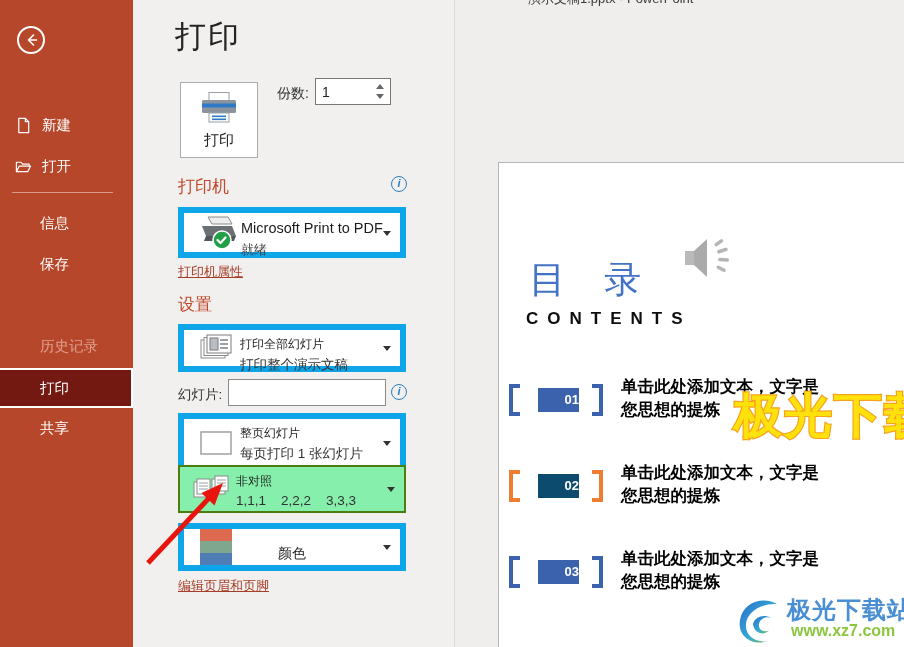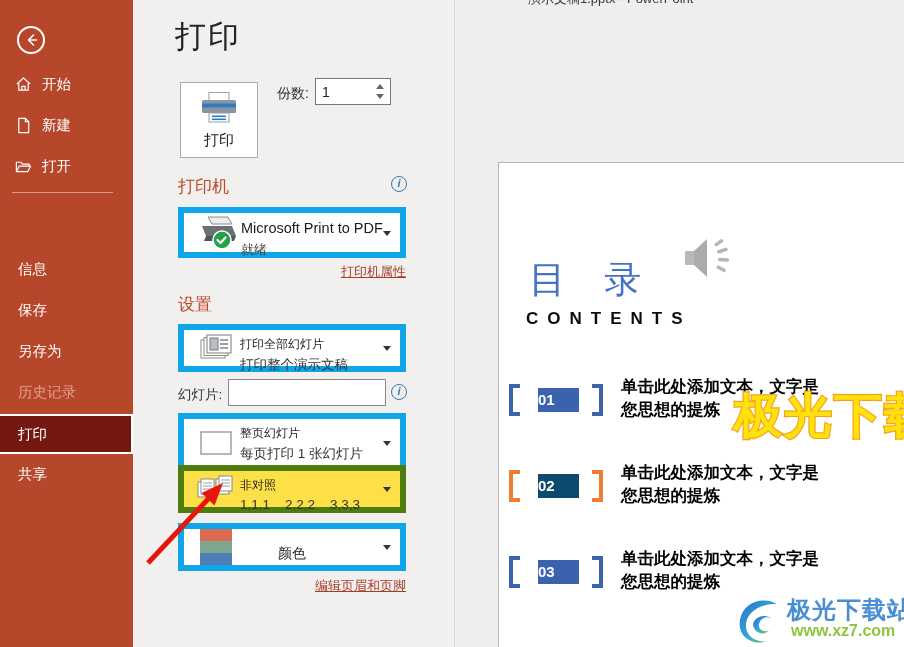--- a/index.html
+++ b/index.html
@@ -8,21 +8,21 @@
     position:relative; overflow:hidden; background:#f1f0ef;
     font-family:"Liberation Sans","DejaVu Sans",sans-serif;
     -webkit-font-smoothing:antialiased;
   }
   
   .sidebar { position:absolute; left:0; top:0; width:133px; height:647px; background:#B7472A; z-index:5; }
   .back-btn { position:absolute; left:17px; top:26px; width:28px; height:28px; border:2px solid #fff; border-radius:50%; cursor:pointer; }
   .back-btn svg { position:absolute; left:4px; top:4px; }
   .nav-item { position:absolute; left:0; width:133px; height:32px; display:flex; align-items:center; color:#fff; font-size:14.5px; cursor:pointer; }
   .nav-item .ic { width:17px; height:17px; margin-left:15px; margin-right:10px; flex:0 0 auto; }
-  .nav-item.plain { padding-left:18px;margin-top:46px; }
+  .nav-item.plain { padding-left:40px; }
   .nav-item.disabled { color:rgba(255,230,222,0.55); }
   .nav-item.selected {
     height:40px; background:#731912;
     border-top:2px solid #fff; border-bottom:2px solid #fff; border-right:2px solid #fff;
   }
   .nav-divider { position:absolute; left:12px; width:101px; height:1px; background:rgba(255,255,255,0.45); }
   
   .page-title { position:absolute; left:175px; top:16px; font-size:31px; color:#242424; font-weight:400; letter-spacing:2px; }
   .print-card { position:absolute; left:180px; top:82px; width:78px; height:76px; background:#fff; border:1px solid #ababab; cursor:pointer; text-align:center; }
   .print-card .lbl { position:absolute; bottom:7px; width:100%; font-size:15px; color:#222; }
@@ -36,37 +36,37 @@
   .section-heading { position:absolute; font-size:17px; color:#C0492B; }
   .info-icon { position:absolute; width:16px; height:16px; border:1.6px solid #2D7DBF; border-radius:50%; color:#2D7DBF; font-size:11px; font-weight:bold; font-style:italic; text-align:center; line-height:13px; cursor:pointer; background:#fff0; }
   .dd-box { position:absolute; left:178px; width:228px; background:#fff; border:6px solid #0ea5e9; cursor:pointer; }
   .dd-box .caret { position:absolute; right:9px; top:50%; margin-top:-2px; width:0; height:0; border-left:4.5px solid transparent; border-right:4.5px solid transparent; border-top:5px solid #333; }
   .dd-line1 { position:absolute; left:56px; top:6px; font-size:12px; color:#1f1f1f; white-space:nowrap; }
   .dd-line2 { position:absolute; left:56px; top:26px; font-size:13.5px; color:#333; white-space:pre; }
   .dd-single { position:absolute; left:56px; top:0; line-height:48px; font-size:14px; color:#1f1f1f;margin-left:38px; }
   .printer-box { top:207px; height:51px; }
   .printer-box .name { position:absolute; left:57px; top:7px; font-size:14.5px; color:#1b1b1b; white-space:nowrap; }
   .printer-box .status { position:absolute; left:57px; top:28px; font-size:13px; color:#3f3f3f; }
-  .red-link { position:absolute; left:178px; width:228px; text-align:right; font-size:13px; color:#A63E28; text-decoration:underline; cursor:pointer; }
+  .red-link { position:absolute; left:178px; width:228px; font-size:13px; color:#A63E28; text-decoration:underline; cursor:pointer; }
   .slides-label { position:absolute; left:178px; top:386px; font-size:13.5px; color:#333; }
   .slides-input { position:absolute; left:228px; top:379px; width:158px; height:27px; background:#fff; border:1px solid #8a8a8a; font-size:13px; padding:0 6px; outline:none; font-family:inherit; }
-  .dd-highlight { background:#fde047; border:6px solid #4d7c0f;padding-left:28px; }
+  .dd-highlight { background:#86efac; border:2px solid #4d7c0f;padding-left:28px; }
   .icon-slot { position:absolute; left:9px; top:0; width:46px; height:100%; display:flex; align-items:center; justify-content:center; }
   
   .v-divider { position:absolute; left:454px; top:0; width:1px; height:647px; background:#dcdbda; }
   .preview-pane { position:absolute; left:455px; top:0; width:449px; height:647px; background:#efeeed; }
   .slide-page { position:absolute; left:498px; top:162px; width:520px; height:600px; background:#fff; border:1px solid #b5b5b5; }
   .slide-title { position:absolute; left:30px; top:92px; font-size:37px; color:#4472C4; letter-spacing:14px; font-weight:500; white-space:nowrap; }
   .slide-subtitle { position:absolute; left:27px; top:146px; font-size:17px; font-weight:700; letter-spacing:9px; color:#0d0d0d; white-space:nowrap; }
   .speaker { position:absolute; left:182px; top:70px; }
   .toc-item { position:absolute; left:0; width:520px; height:50px; }
   .brk { position:absolute; top:9px; width:11px; height:32px; }
   .brk-l { border-left:4px solid; border-top:4px solid; border-bottom:4px solid; }
   .brk-r { border-right:4px solid; border-top:4px solid; border-bottom:4px solid; }
-  .num-box { position:absolute; top:13px; width:41px; height:24px; color:#fff; font-size:15px; font-weight:700; text-align:left; line-height:24px; }
+  .num-box { position:absolute; top:13px; width:41px; height:24px; color:#fff; font-size:13px; font-weight:700; text-align:right; line-height:24px; }
   .toc-text { position:absolute; left:122px; top:0; font-size:16.5px; font-weight:700; color:#000; line-height:23px; white-space:nowrap; }
   .c-blue { color:#3A62AD; border-color:#3A62AD; }
   .c-orange { color:#ED7D31; border-color:#ED7D31; }
   .bg-blue { background:#3A62AD; }
   .bg-orange { background:#0c4a6e; }
   
   .win-title { position:absolute; left:528px; top:-10px; font-size:13px; color:#3a3a3a; z-index:8; white-space:nowrap; }
   .wm-big { position:absolute; left:728px; top:378px; z-index:40; pointer-events:none; }
   .wm-logo { position:absolute; left:733px; top:594px; width:175px; height:53px; z-index:40; pointer-events:none; }
   .wm-logo .nm { position:absolute; left:54px; top:0; font-size:24px; font-weight:700; color:#4A8FD3; letter-spacing:1px; white-space:nowrap; }
@@ -78,49 +78,40 @@
 
 <div class="win-title">演示文稿1.pptx - PowerPoint</div>
 
 <div class="sidebar">
   <div class="back-btn">
     <svg width="16" height="16" viewBox="0 0 16 16">
         <path d="M10.5 3 5.5 8l5 5M5.5 8h8" stroke="#fff" stroke-width="1.6" fill="none" stroke-linecap="round" stroke-linejoin="round"></path>
       </svg>
   </div>
 
-  <div class="nav-item" style="top:68px">
-    <svg class="ic" viewBox="0 0 18 18">
-        <path d="M2 8.5 9 2l7 6.5M4 7.8V15h10V7.8M7.3 15v-4h3.4v4" stroke="#fff" stroke-width="1.3" fill="none" stroke-linejoin="round"></path>
-      </svg>
-    <span>开始</span>
-  </div>
   <div class="nav-item" style="top:109px">
     <svg class="ic" viewBox="0 0 18 18">
         <path d="M4 1.5h7l3.5 3.5v11.5h-10.5z M11 1.5V5h3.5" stroke="#fff" stroke-width="1.3" fill="none" stroke-linejoin="round"></path>
       </svg>
     <span>新建</span>
   </div>
   <div class="nav-item" style="top:150px">
     <svg class="ic" viewBox="0 0 18 18">
         <path d="M1.5 14.5v-10h5l1.5 2h7v2M1.5 14.5l3-6h12l-3 6z" stroke="#fff" stroke-width="1.3" fill="none" stroke-linejoin="round"></path>
       </svg>
     <span>打开</span>
   </div>
 
   <div class="nav-divider" style="top:192px"></div>
 
   <div class="nav-item plain" style="top:207px">
       <span>信息</span>
     </div>
   <div class="nav-item plain" style="top:248px">
       <span>保存</span>
-    </div>
-  <div class="nav-item plain" style="top:289px">
-      <span>另存为</span>
     </div>
   <div class="nav-item plain disabled" style="top:330px">
       <span>历史记录</span>
     </div>
   <div class="nav-item plain selected" style="top:368px">
       <span>打印</span>
     </div>
   <div class="nav-item plain" style="top:412px">
       <span>共享</span>
     </div>

